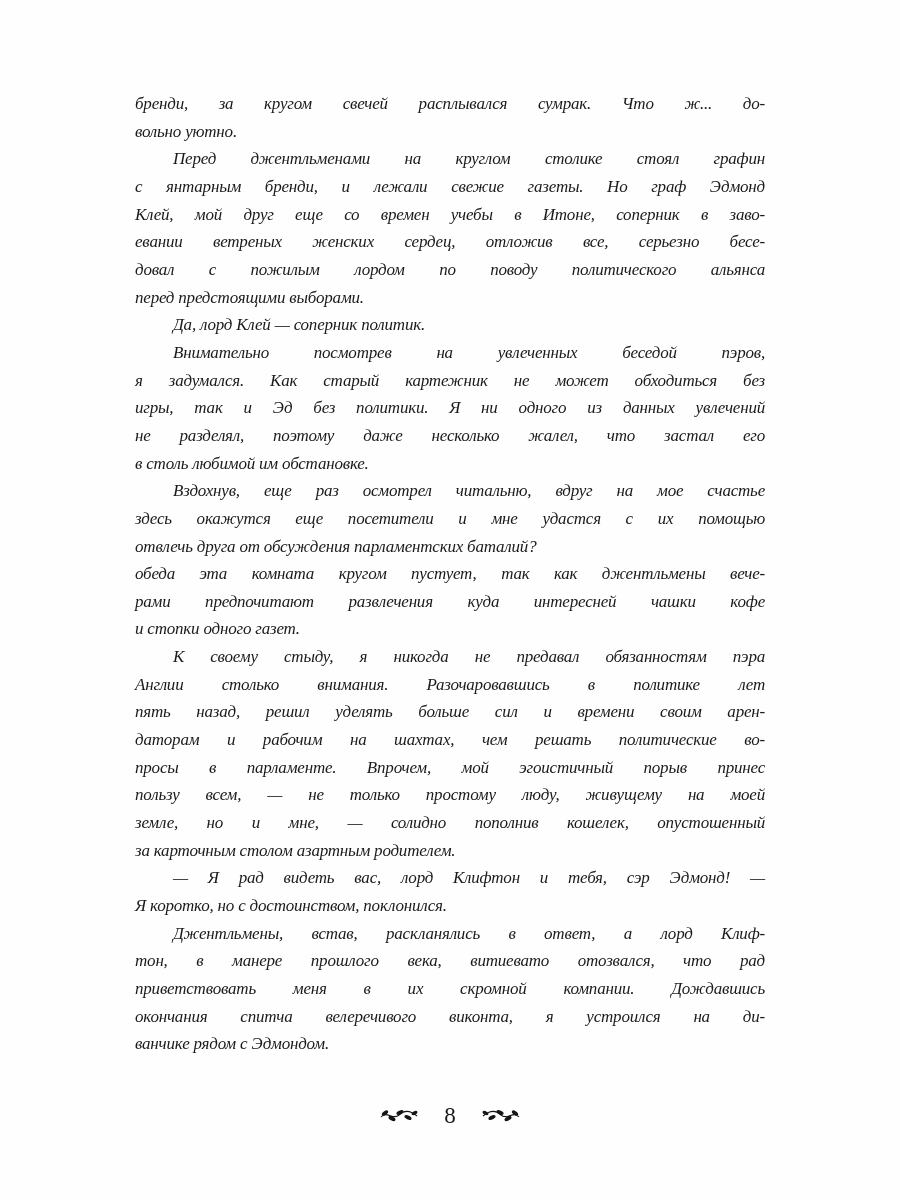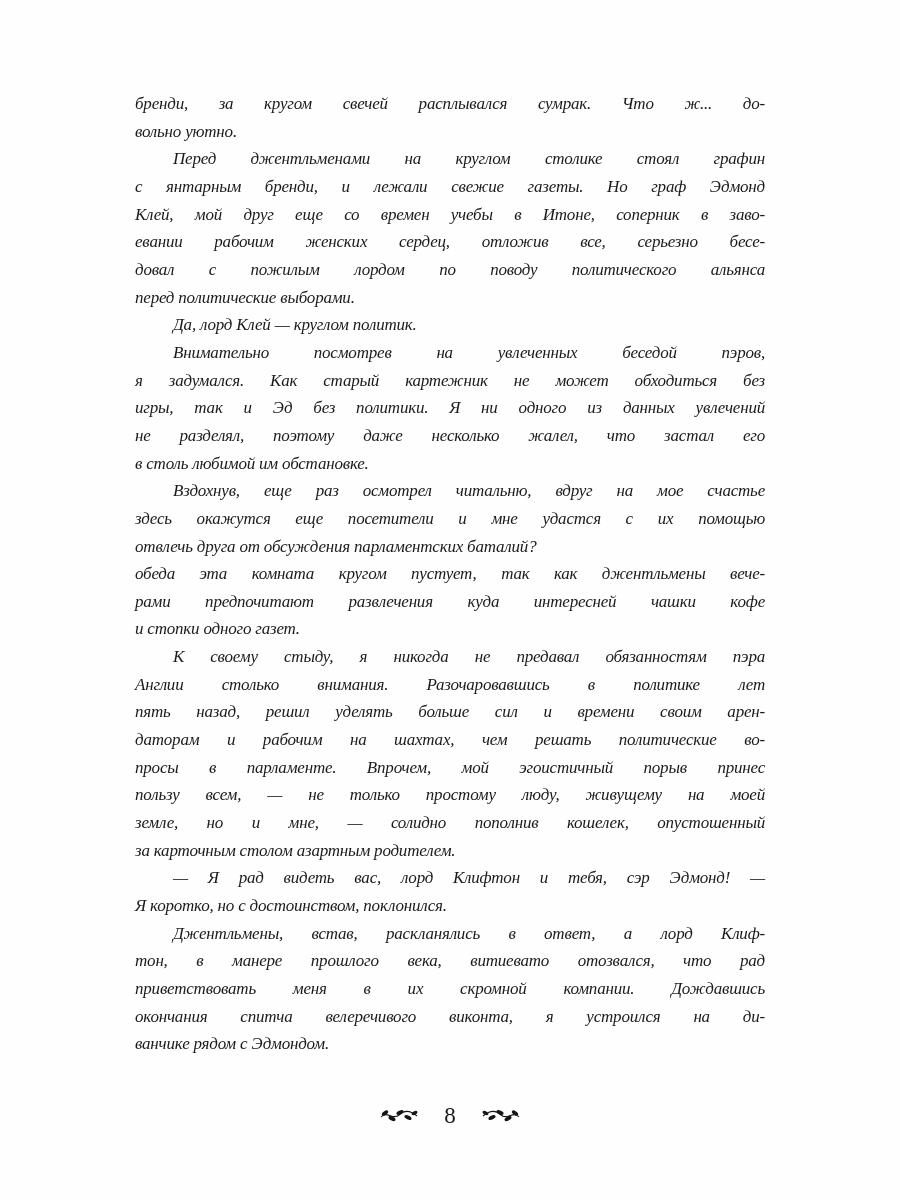--- a/index.html
+++ b/index.html
@@ -80,26 +80,26 @@
 
   <div class="text-block" id="text-block">
       <div class="paragraph">
         <div class="line">бренди, за кругом свечей расплывался сумрак. Что ж... до-</div>
         <div class="line last-line">вольно уютно.</div>
       </div>
       <div class="paragraph">
         <div class="line first-line">Перед джентльменами на круглом столике стоял графин</div>
         <div class="line">с янтарным бренди, и лежали свежие газеты. Но граф Эдмонд</div>
         <div class="line">Клей, мой друг еще со времен учебы в Итоне, соперник в заво-</div>
-        <div class="line">евании рабочим женских сердец, отложив все, серьезно бесе-</div>
+        <div class="line">евании ветреных женских сердец, отложив все, серьезно бесе-</div>
         <div class="line">довал с пожилым лордом по поводу политического альянса</div>
-        <div class="line last-line">перед политические выборами.</div>
+        <div class="line last-line">перед предстоящими выборами.</div>
       </div>
       <div class="paragraph">
-        <div class="line first-line last-line">Да, лорд Клей — круглом политик.</div>
+        <div class="line first-line last-line">Да, лорд Клей — соперник политик.</div>
       </div>
       <div class="paragraph">
         <div class="line first-line">Внимательно посмотрев на увлеченных беседой пэров,</div>
         <div class="line">я задумался. Как старый картежник не может обходиться без</div>
         <div class="line">игры, так и Эд без политики. Я ни одного из данных увлечений</div>
         <div class="line">не разделял, поэтому даже несколько жалел, что застал его</div>
         <div class="line last-line">в столь любимой им обстановке.</div>
       </div>
       <div class="paragraph">
         <div class="line first-line">Вздохнув, еще раз осмотрел читальню, вдруг на мое счастье</div>

